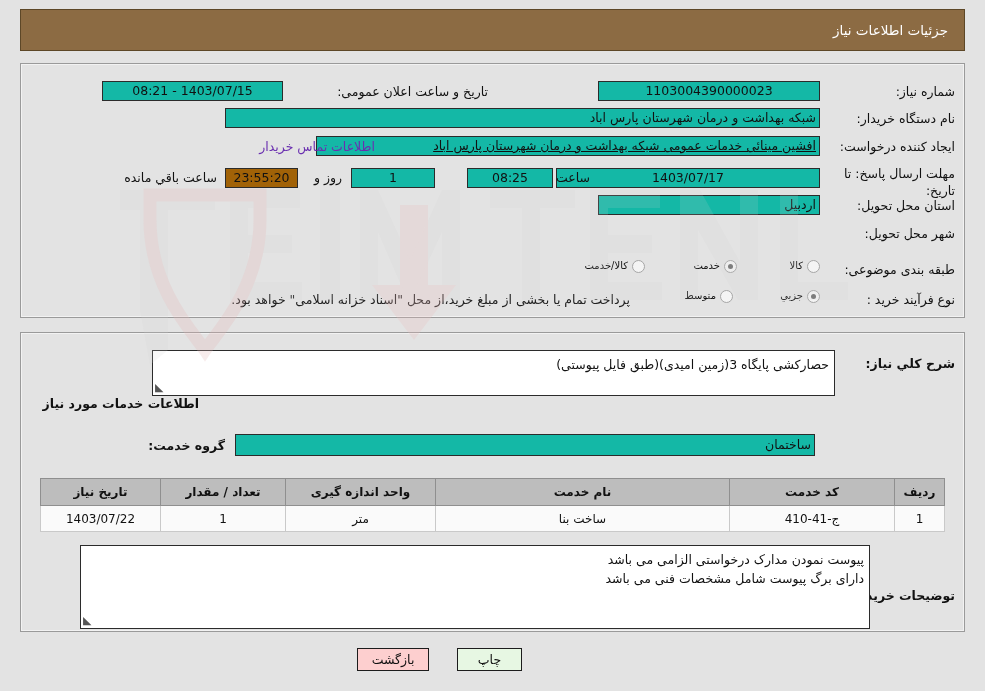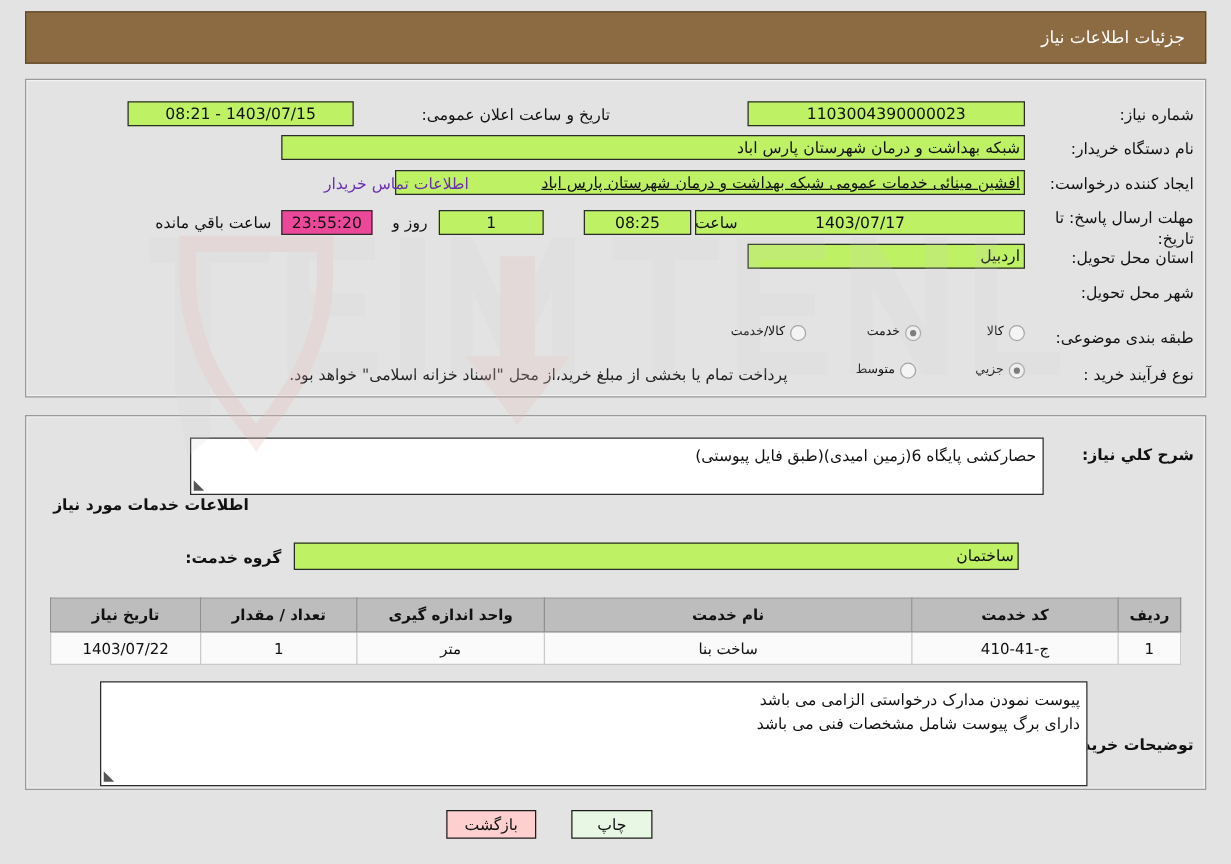--- a/index.html
+++ b/index.html
@@ -52,35 +52,35 @@
     position: absolute;
     font-size: 12.5px;
     color: #111;
     white-space: nowrap;
     text-align: right;
     line-height: 1.35;
   }
   .lbl-b { font-weight: bold; }
   .fld {
     position: absolute;
-    background: #bef264;
+    background: #14b8a6;
     border: 1px solid #2b2b2b;
     font-size: 12.5px;
     color: #111;
     display: flex;
     align-items: center;
     padding: 0 3px;
     height: 20px;
     line-height: 18px;
     overflow: hidden;
     white-space: nowrap;
   }
   .fld.center { justify-content: center; }
   .fld.right  { justify-content: flex-start; }
-  .fld.cream  { background: #ec4899; justify-content: center; }
+  .fld.cream  { background: #a16207; justify-content: center; }
 
   .link {
     position: absolute;
     font-size: 12.5px;
     color: #6a2fb0;
     white-space: nowrap;
     cursor: pointer;
   }
 
   .note {
@@ -274,21 +274,21 @@
   <div class="radio-wrap" style="right:252px; top:290px;">
     <span class="radio"></span>
     <span>متوسط</span>
   </div>
   <div class="note" style="right:355px; top:292px;">پرداخت تمام یا بخشی از مبلغ خرید،از محل "اسناد خزانه اسلامی" خواهد بود.</div>
 
   <div class="panel" id="panel-bottom"></div>
 
   <div class="lbl lbl-b" style="right:30px; top:356px;">شرح کلي نیاز:</div>
   <div class="ta" style="right:150px; top:350px; width:683px; height:46px;">
-    <span>حصارکشی پایگاه 6(زمین امیدی)(طبق فایل پیوستی)</span>
+    <span>حصارکشی پایگاه 3(زمین امیدی)(طبق فایل پیوستی)</span>
     <span class="grip">◢</span>
   </div>
 
   <div class="lbl lbl-b" style="right:786px; top:396px;">اطلاعات خدمات مورد نیاز</div>
 
   <div class="lbl lbl-b" style="right:760px; top:438px;">گروه خدمت:</div>
   <div class="fld right" style="right:170px; top:434px; width:580px; height:22px;">ساختمان</div>
 
   <table class="tbl">
     <thead>

